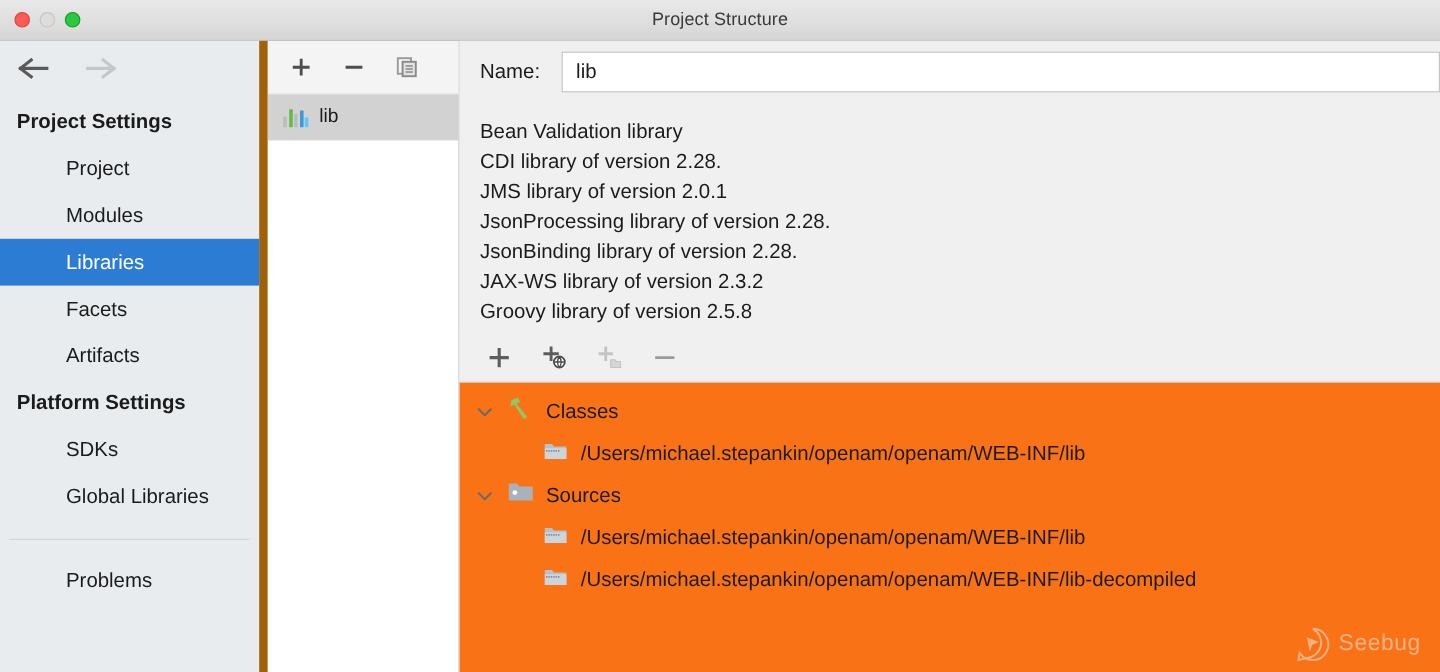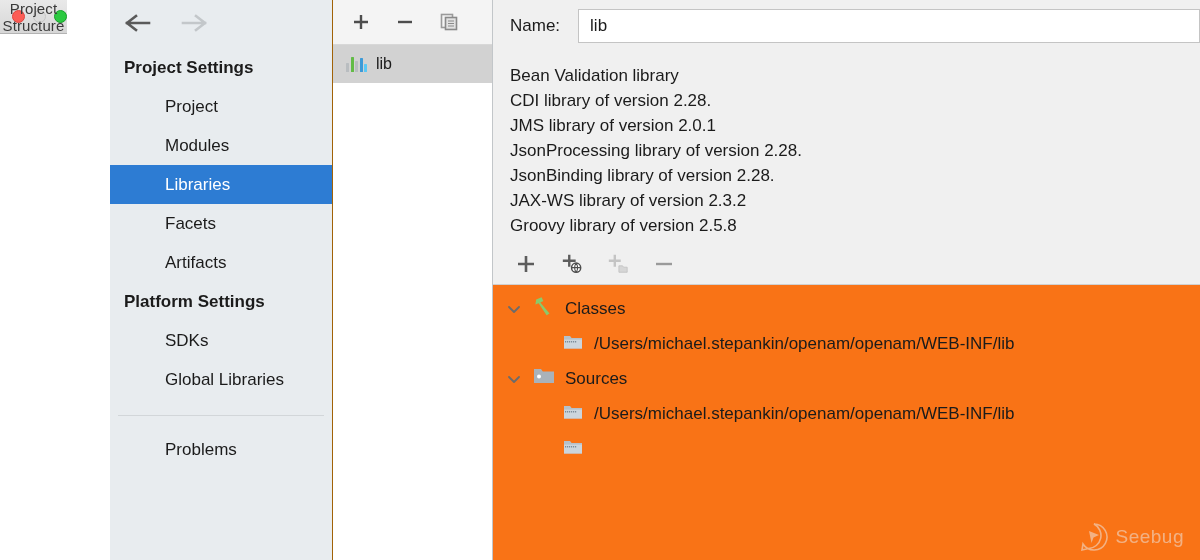--- a/index.html
+++ b/index.html
@@ -11,22 +11,21 @@
     font-family: "Liberation Sans", sans-serif;
     background: #ffffff;
   }
 
   .window {
     position: relative;
     width: 1200px;
     height: 560px;
     background: #ffffff;
     display: flex;
-    flex-direction: row;
-    gap: 43px;
+    flex-direction: column;
   }
 
   
   .titlebar {
     position: relative;
     height: 34px;
     flex: 0 0 34px;
     background: linear-gradient(to bottom, #e9e9e9 0%, #d6d6d6 100%);
     border-bottom: 1px solid #b3b3b3;
     display: flex;
@@ -63,21 +62,21 @@
     flex: 1 1 auto;
     display: flex;
     min-height: 0;
   }
 
   
   .sidebar {
     width: 223px;
     flex: 0 0 223px;
     background: #e8ecef;
-    border-right: 1px solid #a16207;
+    border-right: 7px solid #a16207;
     display: flex;
     flex-direction: column;
     position: relative;
   }
   .nav-arrows {
     height: 45px;
     flex: 0 0 45px;
     display: flex;
     align-items: center;
     padding-left: 14px;
@@ -434,20 +433,21 @@
           <span>/Users/michael.stepankin/openam/openam/WEB-INF/lib</span>
         </div>
         <div class="tree-node leaf">
           <span>
             <svg width="20" height="17" viewBox="0 0 20 17">
               <path d="M1 3 H7 L8.6 5 H19 V15.5 H1 Z" fill="#b6c1ca"></path>
               <path d="M1 6.6 H19 V15.5 H1 Z" fill="#ccd5dc"></path>
               <path d="M2 8 h1.2 v1.4 h-1.2 z M4 8 h1.2 v1.4 h-1.2 z M6 8 h1.2 v1.4 h-1.2 z M8 8 h1.2 v1.4 h-1.2 z M10 8 h1.2 v1.4 h-1.2 z M12 8 h1.2 v1.4 h-1.2 z" fill="#7d8d99"></path>
             </svg>
           </span>
+          <span>/Users/michael.stepankin/openam/openam/WEB-INF/lib-decompiled</span>
         </div>
 
       </div>
 
       <div class="watermark">
         <svg width="30" height="30" viewBox="0 0 30 30">
           <path d="M15 2 A13 13 0 1 1 4 22 L3 28 L9.5 26.5 A13 13 0 0 0 15 2 Z" fill="none" stroke="#eceff1" stroke-width="1.6"></path>
           <path d="M10 9 L20 13 L14.5 15.5 L12.5 21 Z" fill="#eceff1"></path>
         </svg>
         <span class="wm-text">Seebug</span>

